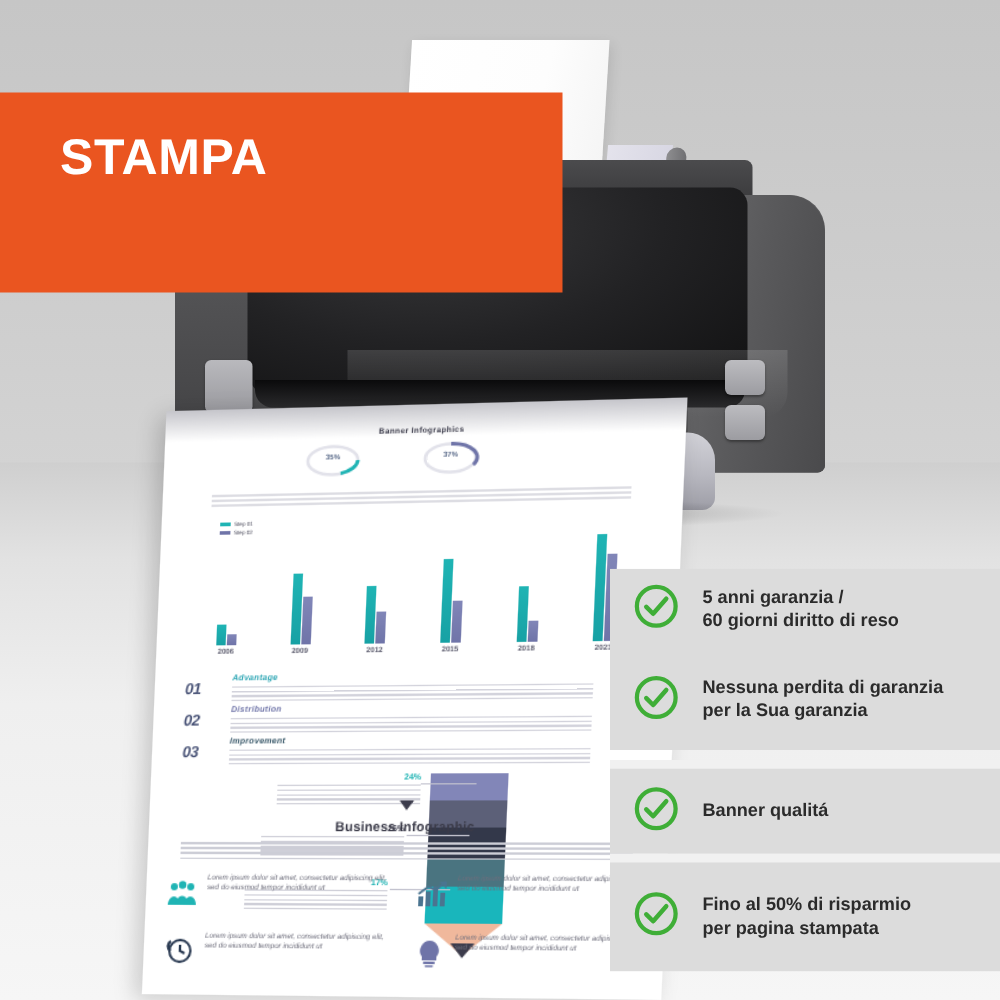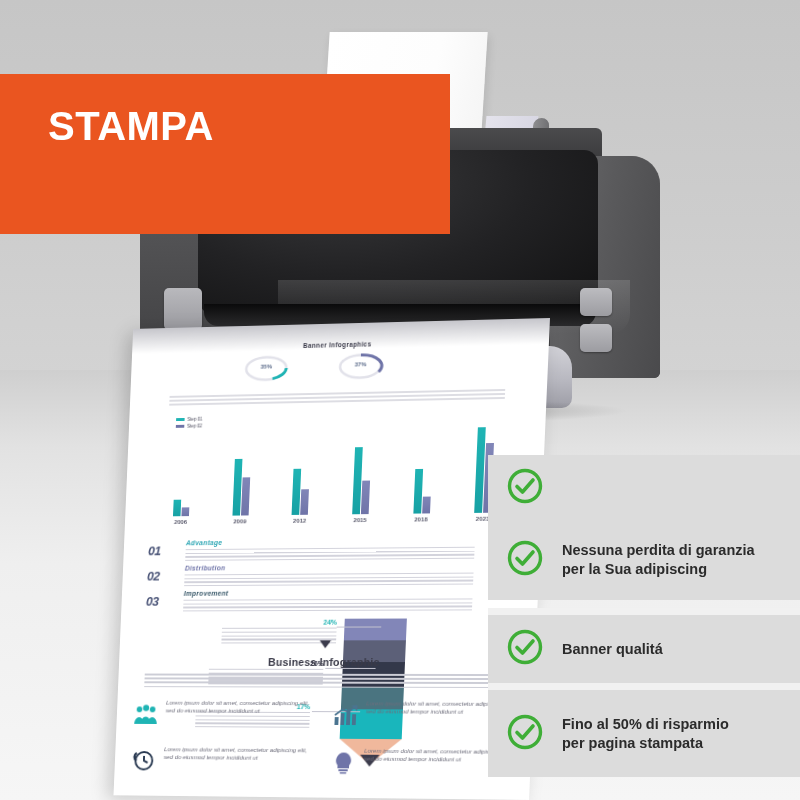--- a/index.html
+++ b/index.html
@@ -448,33 +448,37 @@
     </h1>
   </div>
 
   <div class="card" style="top:455px;height:65px;width:312px;">
     <span class="chk">
       <svg width="38" height="38" viewBox="0 0 38 38">
         <circle cx="19" cy="19" r="15.5" fill="none" stroke="#3fae37" stroke-width="3.4"></circle>
         <path d="M11 19.5 L16.5 25 L27 13" fill="none" stroke="#3fae37" stroke-width="3.6" stroke-linecap="round" stroke-linejoin="round"></path>
       </svg>
     </span>
+    <span class="ctext">
+      <span>5 anni garanzia /</span>
+      <span>60 giorni diritto di reso</span>
+    </span>
   </div>
   <div class="card-wedge" style="top:520px;"></div>
 
   <div class="card" style="top:520px;height:80px;width:312px;">
     <span class="chk">
       <svg width="38" height="38" viewBox="0 0 38 38">
         <circle cx="19" cy="19" r="15.5" fill="none" stroke="#3fae37" stroke-width="3.4"></circle>
         <path d="M11 19.5 L16.5 25 L27 13" fill="none" stroke="#3fae37" stroke-width="3.6" stroke-linecap="round" stroke-linejoin="round"></path>
       </svg>
     </span>
     <span class="ctext">
       <span>Nessuna perdita di garanzia</span>
-      <span>per la Sua adipiscing</span>
+      <span>per la Sua garanzia</span>
     </span>
   </div>
   <div class="card-wedge" style="top:608px;"></div>
 
   <div class="card" style="top:615px;height:68px;width:312px;">
     <span class="chk">
       <svg width="38" height="38" viewBox="0 0 38 38">
         <circle cx="19" cy="19" r="15.5" fill="none" stroke="#3fae37" stroke-width="3.4"></circle>
         <path d="M11 19.5 L16.5 25 L27 13" fill="none" stroke="#3fae37" stroke-width="3.6" stroke-linecap="round" stroke-linejoin="round"></path>
       </svg>

